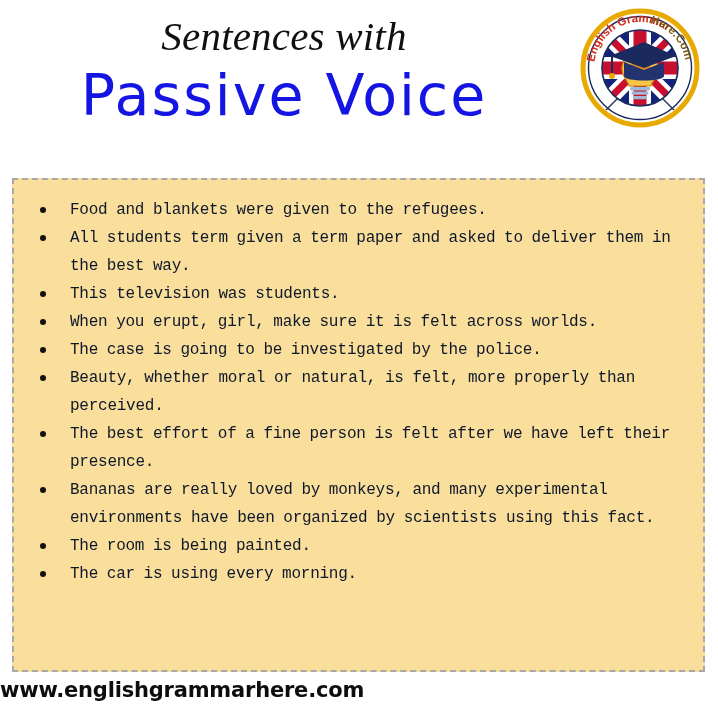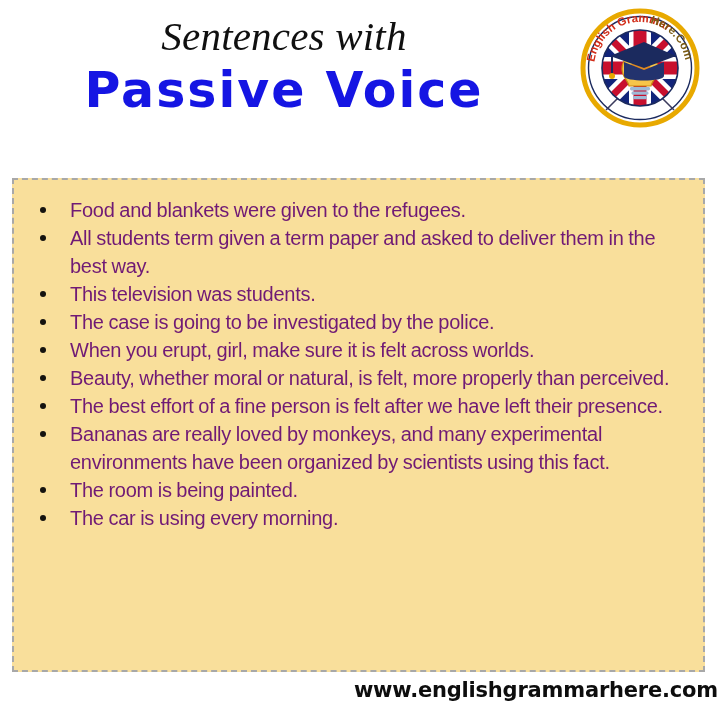--- a/index.html
+++ b/index.html
@@ -33,22 +33,22 @@
     font-style: italic;
     font-weight: 400;
     font-size: 41px;
     color: #101010;
     line-height: 1.08;
     letter-spacing: 0.2px;
     white-space: nowrap;
   }
   .title-main {
     font-family: "DejaVu Sans", "Liberation Sans", sans-serif;
-    font-weight: bold;
-    font-size: 49px;
+    font-weight: normal;
+    font-size: 57px;
     color: #1515E3;
     line-height: 1.12;
     letter-spacing: 2px;
     margin-top: 6px;
     white-space: nowrap;
   }
 
   
   .logo {
     position: absolute;
@@ -71,24 +71,24 @@
     border: 2px dashed #A8A8A8;
     padding: 16px 6px 10px 0;
   }
   ul.sentence-list {
     list-style: none;
     margin: 0;
     padding: 0;
   }
   ul.sentence-list li {
     position: relative;
-    font-family: Liberation Sans, sans-serif;
-    font-size: 20px;
+    font-family: Liberation Mono, monospace;
+    font-size: 16px;
     line-height: 28px;
-    color: #701a75;
+    color: #0f172a;
     padding-left: 56px;
     padding-right: 6px;
     margin-bottom: 0;
     letter-spacing: -0.25px;
     word-spacing: -0.6px;
   }
   ul.sentence-list li::before {
     content: "";
     position: absolute;
     left: 26px;
@@ -98,21 +98,21 @@
     border-radius: 50%;
     background: #15130f;
   }
 
   
   .footer {
     position: absolute;
     left: 0;
     top: 678px;
     width: 718px;
-    text-align: right;
+    text-align: left;
     font-family: "DejaVu Sans", "Liberation Sans", sans-serif;
     font-weight: bold;
     font-size: 21px;
     color: #0d0d0d;
     letter-spacing: -0.2px;
   }
 </style>
 </head>
 <body>
 
@@ -191,22 +191,22 @@
       </text>
     </svg>
   </div>
 </div>
 
 <div class="content-box">
   <ul class="sentence-list">
     <li>Food and blankets were given to the refugees.</li>
     <li>All students term given a term paper and asked to deliver them in the best way.</li>
     <li>This television was students.</li>
+    <li>When you erupt, girl, make sure it is felt across worlds.</li>
     <li>The case is going to be investigated by the police.</li>
-    <li>When you erupt, girl, make sure it is felt across worlds.</li>
     <li>Beauty, whether moral or natural, is felt, more properly than perceived.</li>
     <li>The best effort of a fine person is felt after we have left their presence.</li>
     <li>Bananas are really loved by monkeys, and many experimental environments have been organized by scientists using this fact.</li>
     <li>The room is being painted.</li>
     <li>The car is using every morning.</li>
   </ul>
 </div>
 
 <div class="footer">www.englishgrammarhere.com</div>
 

